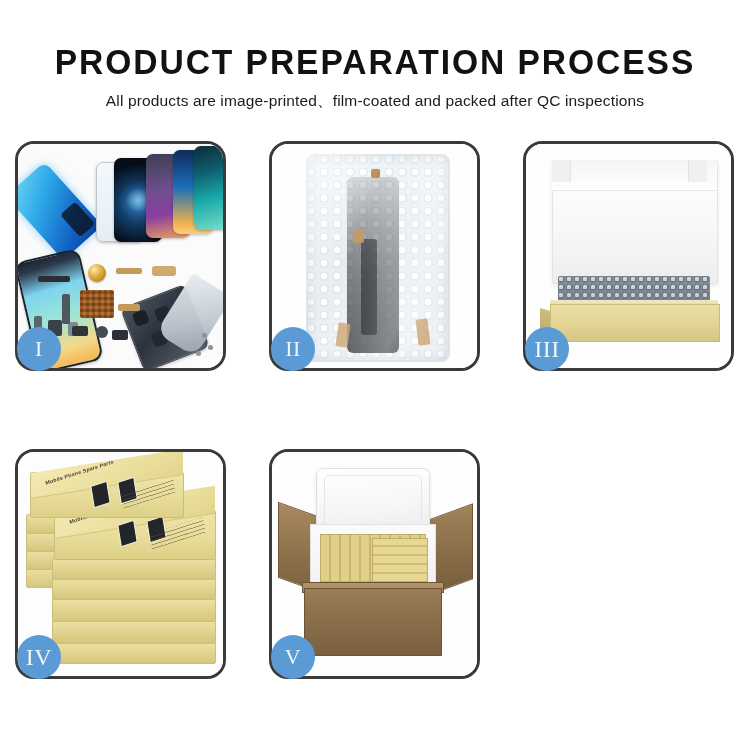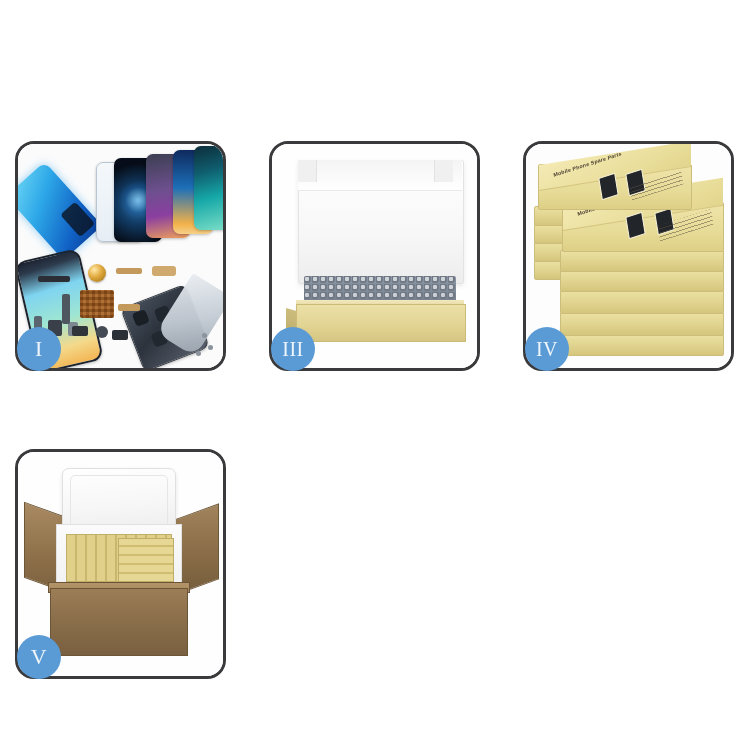--- a/index.html
+++ b/index.html
@@ -53,21 +53,21 @@
   .badge{
     position:absolute;left:-1px;bottom:-3px;
     width:44px;height:44px;border-radius:50%;
     background:#5b9bd5;
     display:flex;align-items:center;justify-content:center;
     color:#eef5fb;
     font-family:"Liberation Serif","DejaVu Serif",serif;
     font-size:22px;line-height:1;letter-spacing:0.5px;
     z-index:9;
   }
-  .badge.wide{font-size:20px;}
+  .badge.wide{font-size:24px;}
 
   
   .p1{background:#fbfbfb;}
   .ph{position:absolute;border-radius:6px;box-shadow:0 1px 3px rgba(0,0,0,.25);}
   .ph-film{
     left:10px;top:24px;width:52px;height:86px;
     transform:rotate(-42deg);border-radius:8px;
     background:linear-gradient(150deg,#6fd8f5 0%,#2da8e8 35%,#1060c4 75%,#0b3f96 100%);
     box-shadow:0 0 10px rgba(60,170,240,.55);
   }
@@ -346,20 +346,24 @@
   }
   .tape{position:absolute;background:#8f7553;opacity:.85;}
   .t1{left:44px;top:96px;width:16px;height:22px;transform:skewY(12deg);}
   .t2{left:44px;top:166px;width:16px;height:20px;transform:skewY(12deg);}
 </style>
 </head>
 <body>
 
 <div class="page">
 
+  <div class="header">
+    <h1 class="title">PRODUCT PREPARATION PROCESS</h1>
+    <p class="subtitle">All products are image-printed、film-coated and packed after QC inspections</p>
+  </div>
 
   <div class="grid">
 
     <div class="panel">
       <div class="stage p1">
         <div class="ph ph-film"></div>
         <div class="ph ph-glass"></div>
         <div class="ph ph-dark"></div>
         <div class="ph ph-purple"></div>
         <div class="ph ph-blue2"></div>
@@ -381,20 +385,34 @@
         <div class="strip s11"></div>
         <div class="strip s12"></div>
         <div class="tweezer"></div>
         <div class="screwdot" style="right:10px;bottom:18px;"></div>
         <div class="screwdot" style="right:22px;bottom:12px;"></div>
         <div class="screwdot" style="right:16px;bottom:30px;"></div>
       </div>
       <div class="badge">I</div>
     </div>
 
+    <div class="panel">
+      <div class="stage p2">
+        <div class="bubblebag">
+          <div class="inner-screen"></div>
+          <div class="flexcab"></div>
+          <div class="tan1"></div>
+          <div class="tan2"></div>
+          <div class="tan3"></div>
+          <div class="tan4"></div>
+        </div>
+        <div class="bubbleglare"></div>
+      </div>
+      <div class="badge">II</div>
+    </div>
 
     <div class="panel">
       <div class="stage p3">
         <div class="lid-foam"></div>
         <div class="lid-top"></div>
         <div class="lid-ear-l"></div>
         <div class="lid-ear-r"></div>
         <div class="bubble-fill"></div>
         <div class="box3-side"></div>
         <div class="box3-lip"></div>

